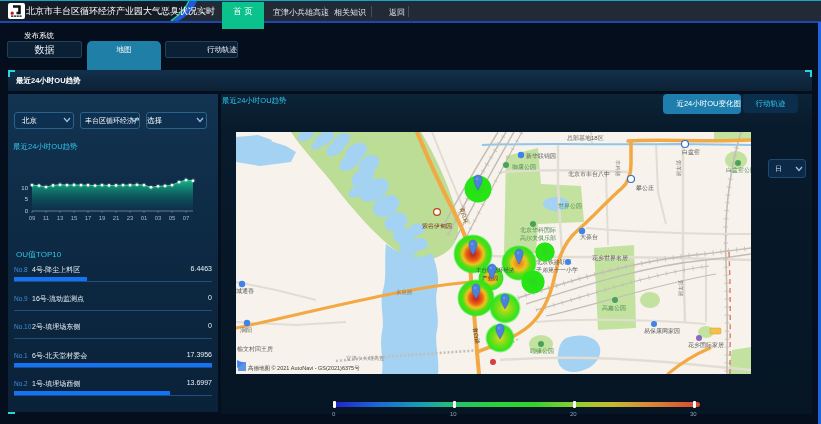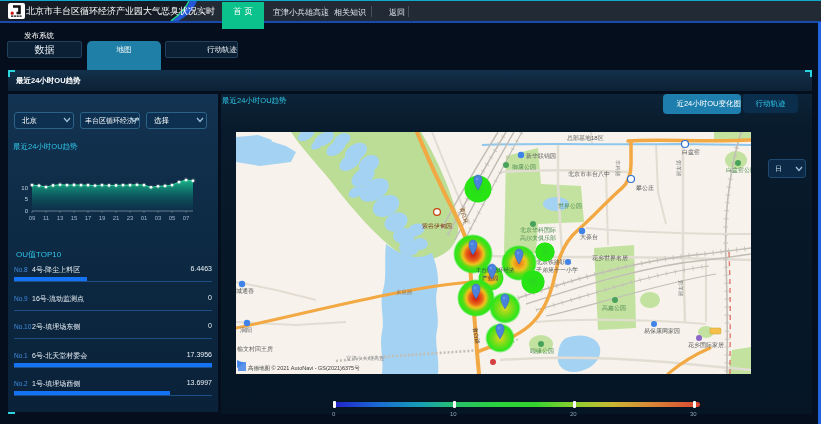--- a/index.html
+++ b/index.html
@@ -61,21 +61,21 @@
 <div class="abs" style="left:8px;top:94px;width:210px;height:318px;background:linear-gradient(180deg,#123351 0%,#0c2740 60%,#0a2239 100%)"></div>
 
 <div class="abs" style="left:14px;top:112px;width:60px;height:17px;background:#0d3050;border:1px solid #2a6288;border-radius:3px;color:#fff;font-size:7.5px;line-height:15px;padding-left:7px">北京</div>
 <svg class="abs" style="left:63px;top:117px" width="8" height="6">
       <path d="M1,1 L4,4.5 L7,1" stroke="#9fc2d8" stroke-width="1.2" fill="none"></path>
     </svg>
 <div class="abs" style="left:80px;top:112px;width:60px;height:17px;background:#0d3050;border:1px solid #2a6288;border-radius:3px;color:#fff;font-size:7px;line-height:15px;padding-left:4px;overflow:hidden;white-space:nowrap">丰台区循环经济产</div>
 <svg class="abs" style="left:130px;top:117px" width="8" height="6">
       <path d="M1,1 L4,4.5 L7,1" stroke="#9fc2d8" stroke-width="1.2" fill="none"></path>
     </svg>
-<div class="abs" style="left:146px;top:112px;width:61px;height:17px;background:#0d3050;border:1px solid #2a6288;border-radius:3px;color:#fff;font-size:7.5px;line-height:15px;padding-left:7px">选择</div>
+<div class="abs" style="left:146px;top:112px;width:61px;height:17px;background:#0d3050;border:1px solid #2a6288;border-radius:3px;color:#fff;font-size:7.5px;line-height:15px;">选择</div>
 <svg class="abs" style="left:196px;top:117px" width="8" height="6">
       <path d="M1,1 L4,4.5 L7,1" stroke="#9fc2d8" stroke-width="1.2" fill="none"></path>
     </svg>
 
 <div class="abs" style="left:13px;top:142px;font-size:7.5px;color:#2fc5e8">最近24小时OU趋势</div>
 
 <svg id="chart" class="abs" style="left:8px;top:152px" width="210" height="70" viewBox="0 0 210 70">
   <defs>
     <linearGradient id="ag" x1="0" y1="0" x2="0" y2="1">
       <stop offset="0" stop-color="#16bd8c" stop-opacity="0.95"></stop>

